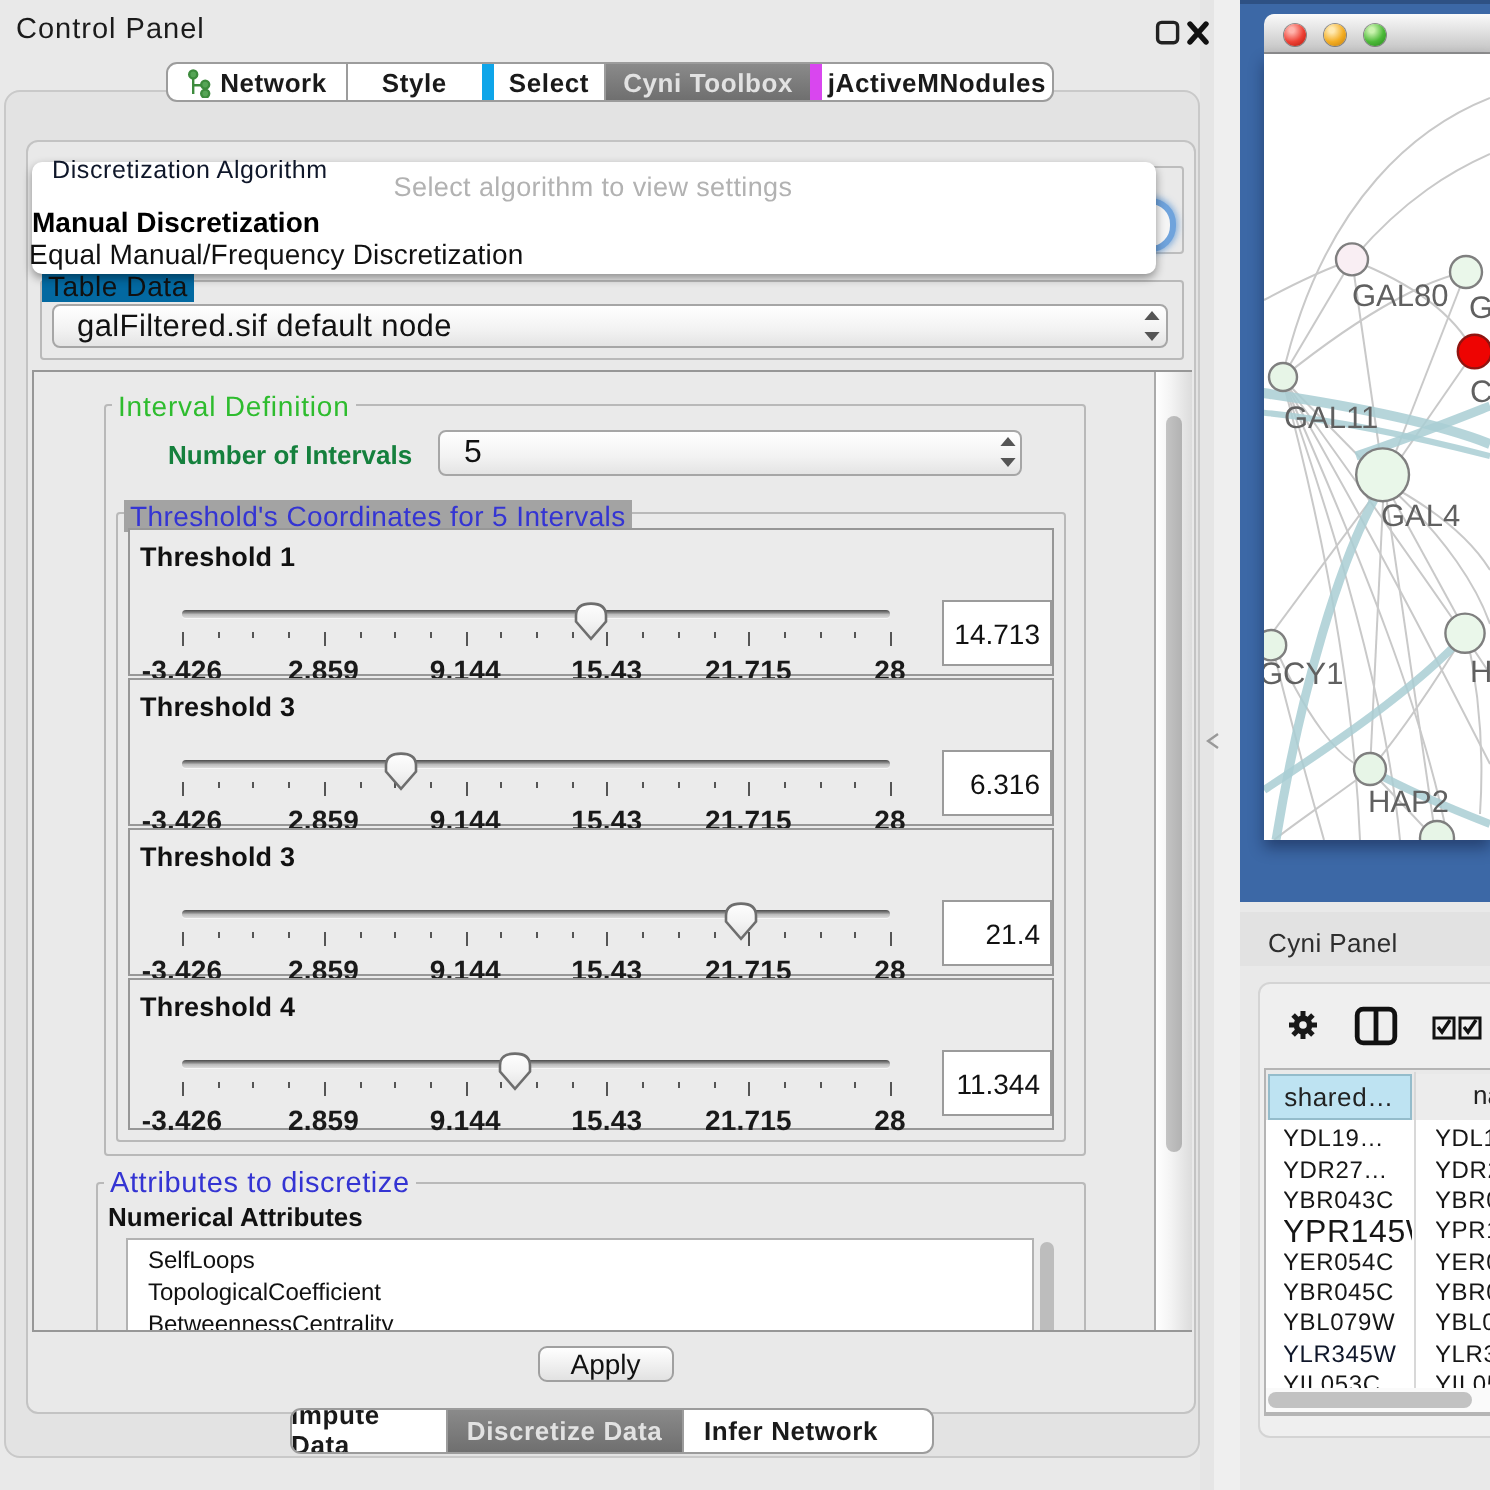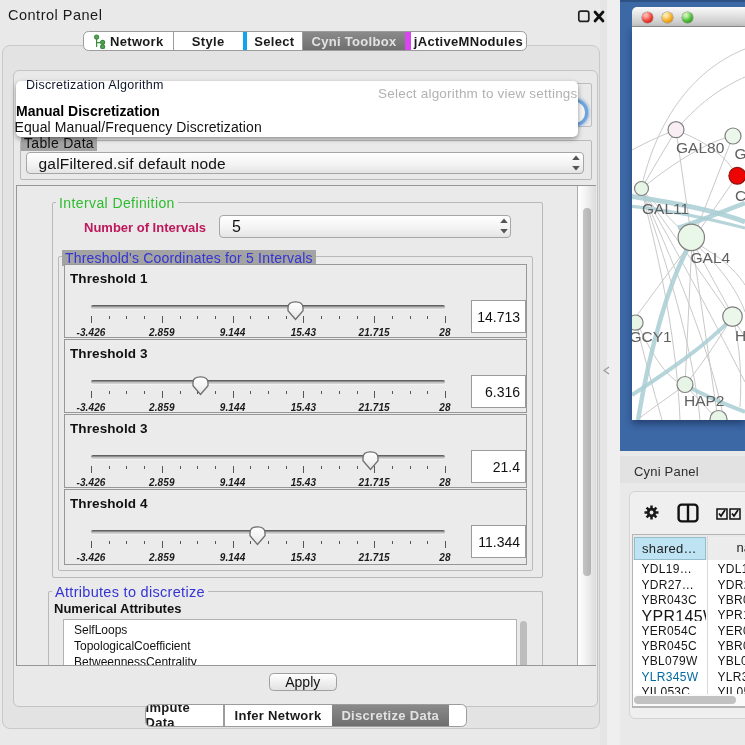--- a/index.html
+++ b/index.html
@@ -1,17 +1,17 @@
 <!DOCTYPE html>
 <html><head><meta charset="utf-8"><title>cy</title><style>
 * { margin:0; padding:0; box-sizing:border-box; }
 html,body { width:745px; height:745px; overflow:hidden; }
 body { font-family:"Liberation Sans",sans-serif; background:#e9e9e9; position:relative; -webkit-font-smoothing:antialiased; }
 .abs { position:absolute; }
-.ticklab { font-size:10px; font-weight:bold; color:#1a1a1a; letter-spacing:0.1px;font-style:italic; }
+.ticklab { font-size:14px; font-weight:bold; color:#1a1a1a; letter-spacing:0.1px; }
 .tpanel { background:#ebebeb; border:1px solid #979797; }
 .ttitle { font-size:13.5px; font-weight:bold; letter-spacing:0.1px; color:#111; }
 .track { height:4.8px; border-radius:2.4px; background:linear-gradient(#4a4a4a 0px,#8e8e8e 1.5px,#bbbbbb 55%,#dcdcdc); box-shadow:0 0.5px 0 #f8f8f8; }
 .vbox { width:55px; height:33px; background:#fff; border:1px solid #9b9b9b; font-size:14px; color:#111; text-align:right; padding-right:5px; line-height:33px; }
 .combo { background:linear-gradient(#ffffff,#f2f2f2 60%,#e4e4e4); border:1px solid #a6a6a6; border-radius:4px; font-size:15.5px; letter-spacing:0.2px; color:#111; }
 .gtitle { font-size:14px; letter-spacing:0.3px; padding:0 3px; }
 .seg { display:flex; align-items:center; justify-content:center; font-size:13px; font-weight:600; letter-spacing:0.3px; color:#1a1a1a; height:100%; }
 .segdark { background:linear-gradient(#8a8a8a,#6f6f6f); color:#e2e2e2; }
 </style></head>
 <body>
@@ -30,42 +30,42 @@
         <g stroke="#3d8b3d" stroke-width="1.2" fill="#56a556">
           <line x1="3.6" y1="4" x2="3.6" y2="13"></line>
           <line x1="3.6" y1="8.6" x2="9.6" y2="8.6"></line>
           <line x1="9.6" y1="8.6" x2="9.6" y2="12.6"></line>
           <circle cx="3.6" cy="3.2" r="2"></circle>
           <circle cx="9.6" cy="8.3" r="2"></circle>
           <circle cx="9.6" cy="12.8" r="2"></circle>
         </g>
       </svg>
 Network</div>
-<div class="seg" style="width:77px;border-right:4px solid #0ea5e9">Style</div>
+<div class="seg" style="width:77px;border-right:6px solid #0ea5e9">Style</div>
 <div class="seg" style="width:59.5px;border-right:1px solid #9c9c9c">Select</div>
 <div class="seg segdark" style="width:107.5px">Cyni Toolbox</div>
 <div class="seg" style="width:127.5px;border-left:6px solid #d946ef">jActiveMNodules</div>
 </div>
 <div class="abs" style="left:20px;top:83px;width:572px;height:44px;border:1px solid #bdbdbd;border-radius:2px"></div>
 <div class="abs" style="left:26px;top:99px;width:562px;height:27px;border-radius:13px;background:#f5f5f5;border:3px solid #6fa3dc;box-shadow:0 0 3px 1px rgba(90,150,214,0.7)"></div>
 <svg class="abs" style="left:565px;top:104px" width="12" height="18" viewBox="0 0 12 18">
     <path d="M6,1 L10,6 L2,6 Z M6,16 L10,11 L2,11 Z" fill="#666"></path>
   </svg>
 <div class="abs" style="left:20px;top:139.5px;width:572px;height:40.5px;border:1px solid #b9b9b9;border-radius:2px"></div>
-<div class="abs gtitle" style="left:21px;top:134.5px;background:#a3a3a3;color:#111">Table Data</div>
+<div class="abs gtitle" style="left:21px;top:134.5px;background:#0369a1;color:#111">Table Data</div>
 <div class="abs combo" style="left:26px;top:151.5px;width:558px;height:22.5px;line-height:21.5px;padding-left:11.5px">galFiltered.sif default node</div>
 <svg class="abs" style="left:570px;top:155px" width="12" height="16" viewBox="0 0 12 16">
     <path d="M6,0.5 L9.8,5 L2.2,5 Z M6,15.5 L9.8,11 L2.2,11 Z" fill="#555"></path>
   </svg>
 <div class="abs" style="left:16px;top:185px;width:580px;height:481px;background:#eaeaea;border:1px solid #979797"></div>
 <div class="abs" style="left:17px;top:186px;width:560px;height:479px;overflow:hidden">
     <div class="abs" style="left:-17px;top:-186px;width:745px;height:745px">
 <div class="abs" style="left:52px;top:201.5px;width:491px;height:376.5px;border:1px solid #b9b9b9;border-radius:2px"></div>
 <div class="abs gtitle" style="left:56px;top:194.5px;background:#eaeaea;color:#2ebc2e;letter-spacing:0.4px">Interval Definition</div>
-<div class="abs" style="left:84px;top:219.5px;font-size:13px;font-weight:bold;color:#be185d">Number of Intervals</div>
+<div class="abs" style="left:84px;top:219.5px;font-size:13px;font-weight:bold;color:#15803d">Number of Intervals</div>
 <div class="abs combo" style="left:219px;top:214.5px;width:292px;height:23px;line-height:21.5px;padding-left:12px;font-size:16px">5</div>
 <svg class="abs" style="left:498px;top:218px" width="12" height="16" viewBox="0 0 12 16">
         <path d="M6,0.5 L9.8,5 L2.2,5 Z M6,15.5 L9.8,11 L2.2,11 Z" fill="#555"></path>
       </svg>
 <div class="abs" style="left:57.5px;top:256px;width:475px;height:315px;border:1px solid #b9b9b9;border-radius:2px"></div>
 <div class="abs gtitle" style="left:62px;top:249.5px;background:#a3a3a3;color:#3434d3;letter-spacing:0.2px">Threshold's Coordinates for 5 Intervals</div>
 <div class="abs tpanel" style="left:63.5px;top:264.0px;width:463px;height:74.0px"></div>
 <div class="abs ttitle" style="left:70px;top:270.5px">Threshold 1</div>
 <div class="abs track" style="left:91px;top:304.5px;width:354px"></div>
 <div class="abs" style="left:91.0px;top:316.0px;width:1px;height:6.7px;background:#555555"></div>
@@ -235,22 +235,22 @@
 <div class="abs" style="left:62.5px;top:618.5px;width:454px;height:60px;background:#fff;border:1px solid #b2b2b2"></div>
 <div class="abs" style="left:74px;top:621.5px;font-size:12px;color:#111;line-height:16.4px">SelfLoops<br>TopologicalCoefficient<br>BetweennessCentrality</div>
 <div class="abs" style="left:519.5px;top:621px;width:7.5px;height:60px;background:#bdbdbd;border-radius:4px 4px 0 0"></div>
 </div>
   </div>
 <div class="abs" style="left:577px;top:186px;width:18.5px;height:479px;background:linear-gradient(to right,#ffffff,#f4f4f4 40%,#dcdcdc);border-left:1px solid #ababab"></div>
 <div class="abs" style="left:582.5px;top:208px;width:8.5px;height:368px;background:linear-gradient(to right,#c4c4c4,#b2b2b2);border-radius:4.5px"></div>
 <div class="abs" style="left:269px;top:672.5px;width:67.5px;height:18.5px;background:linear-gradient(#ffffff,#efefef 55%,#e2e2e2);border:1px solid #a0a0a0;border-radius:4.5px;font-size:14px;color:#111;text-align:center;line-height:17.5px">Apply</div>
 <div class="abs" style="left:144.5px;top:703.5px;width:322.5px;height:23.5px;background:#fff;border:1px solid #9c9c9c;border-radius:5.5px;overflow:hidden;display:flex">
 <div class="seg" style="width:78px;border-right:1px solid #9c9c9c">Impute Data</div>
+<div class="seg segdark" style="width:117.5px">Discretize Data</div>
 <div class="seg" style="width:108px;border-left:1px solid #9c9c9c">Infer Network</div>
-<div class="seg segdark" style="width:117.5px">Discretize Data</div>
 </div>
 <div class="abs" style="left:600px;top:0;width:19.5px;height:745px;background:#e5e5e5"></div>
 <div class="abs" style="left:607px;top:0;width:12.5px;height:745px;background:#efefef"></div>
 <svg class="abs" style="left:603px;top:366px" width="7" height="9" viewBox="0 0 7 9">
     <path d="M6,1 L1,4.5 L6,8" fill="none" stroke="#999" stroke-width="1.2"></path>
   </svg>
 <div class="abs" style="left:619.5px;top:0;width:125.5px;height:450.5px;background:#3c68a6"></div>
 <div class="abs" style="left:619.5px;top:0;width:125.5px;height:2px;background:#2e5184"></div>
 <div class="abs" style="left:631.5px;top:6.5px;width:113.5px;height:20.5px;background:linear-gradient(#fafafa,#dcdcdc 55%,#c3c3c3);border-radius:5px 0 0 0;border-bottom:1px solid #8f8f8f"></div>
 <div class="abs" style="left:641.5px;top:11.5px;width:11px;height:11px;border-radius:50%;background:radial-gradient(circle at 35% 28%, #ffb3ac 12%, #ee4135 55%, #b01608);box-shadow:0 0 0 0.5px rgba(60,60,60,0.55)"></div>
@@ -360,23 +360,23 @@
 <div class="abs" style="left:641.5px;top:592.9px;font-size:12px;letter-spacing:0.3px;color:#161616;width:64px;overflow:hidden;white-space:nowrap;height:13px">YBR043C</div>
 <div class="abs" style="left:717.5px;top:592.9px;font-size:12px;letter-spacing:0.3px;color:#161616;width:28px;overflow:hidden;white-space:nowrap;height:13px">YBR04</div>
 <div class="abs" style="left:641.5px;top:608.2px;font-size:16px;letter-spacing:0.3px;color:#161616;width:64px;overflow:hidden;white-space:nowrap;height:13px">YPR145W</div>
 <div class="abs" style="left:717.5px;top:608.2px;font-size:12px;letter-spacing:0.3px;color:#161616;width:28px;overflow:hidden;white-space:nowrap;height:13px">YPR14</div>
 <div class="abs" style="left:641.5px;top:623.6px;font-size:12px;letter-spacing:0.3px;color:#161616;width:64px;overflow:hidden;white-space:nowrap;height:13px">YER054C</div>
 <div class="abs" style="left:717.5px;top:623.6px;font-size:12px;letter-spacing:0.3px;color:#161616;width:28px;overflow:hidden;white-space:nowrap;height:13px">YER05</div>
 <div class="abs" style="left:641.5px;top:639.0px;font-size:12px;letter-spacing:0.3px;color:#161616;width:64px;overflow:hidden;white-space:nowrap;height:13px">YBR045C</div>
 <div class="abs" style="left:717.5px;top:639.0px;font-size:12px;letter-spacing:0.3px;color:#161616;width:28px;overflow:hidden;white-space:nowrap;height:13px">YBR04</div>
 <div class="abs" style="left:641.5px;top:654.3px;font-size:12px;letter-spacing:0.3px;color:#161616;width:64px;overflow:hidden;white-space:nowrap;height:13px">YBL079W</div>
 <div class="abs" style="left:717.5px;top:654.3px;font-size:12px;letter-spacing:0.3px;color:#161616;width:28px;overflow:hidden;white-space:nowrap;height:13px">YBL07</div>
-<div class="abs" style="left:641.5px;top:669.7px;font-size:12px;letter-spacing:0.3px;color:#0369a1;width:64px;overflow:hidden;white-space:nowrap;height:13px">YLR345W</div>
+<div class="abs" style="left:641.5px;top:669.7px;font-size:12px;letter-spacing:0.3px;color:#0f172a;width:64px;overflow:hidden;white-space:nowrap;height:13px">YLR345W</div>
 <div class="abs" style="left:717.5px;top:669.7px;font-size:12px;letter-spacing:0.3px;color:#161616;width:28px;overflow:hidden;white-space:nowrap;height:13px">YLR34</div>
 <div class="abs" style="left:641.5px;top:685.0px;font-size:12px;letter-spacing:0.3px;color:#161616;width:64px;overflow:hidden;white-space:nowrap;height:13px">YIL053C</div>
 <div class="abs" style="left:717.5px;top:685.0px;font-size:12px;letter-spacing:0.3px;color:#161616;width:28px;overflow:hidden;white-space:nowrap;height:13px">YIL05</div>
 <div class="abs" style="left:632.5px;top:694px;width:112.5px;height:12px;background:#fafafa"></div>
 <div class="abs" style="left:633.5px;top:695.5px;width:102.5px;height:8.5px;background:#c2c2c2;border-radius:4.5px"></div>
 <div class="abs" style="left:631.5px;top:706.5px;width:114.5px;height:1px;background:#b5b5b5"></div>
 <div class="abs" style="left:15.5px;top:81px;width:562px;height:55.5px;background:#fff;border-radius:5px;z-index:20;box-shadow:0 2px 5px rgba(0,0,0,0.4)"></div>
 <div class="abs" style="left:26px;top:78px;font-size:12.5px;color:#0f172a;letter-spacing:0.3px;z-index:21">Discretization Algorithm</div>
-<div class="abs" style="left:15.5px;top:86px;width:562px;text-align:right;font-size:13.5px;color:#b2b2b2;z-index:21;letter-spacing:0.2px">Select algorithm to view settings</div>
+<div class="abs" style="left:15.5px;top:86px;width:562px;text-align:center;font-size:13.5px;color:#b2b2b2;z-index:21;letter-spacing:0.2px">Select algorithm to view settings</div>
 <div class="abs" style="left:16px;top:102.5px;font-size:14px;font-weight:bold;color:#000;z-index:21">Manual Discretization</div>
 <div class="abs" style="left:14.5px;top:118.5px;font-size:14px;color:#111;letter-spacing:0.1px;z-index:21">Equal Manual/Frequency Discretization</div>
 </body></html>

